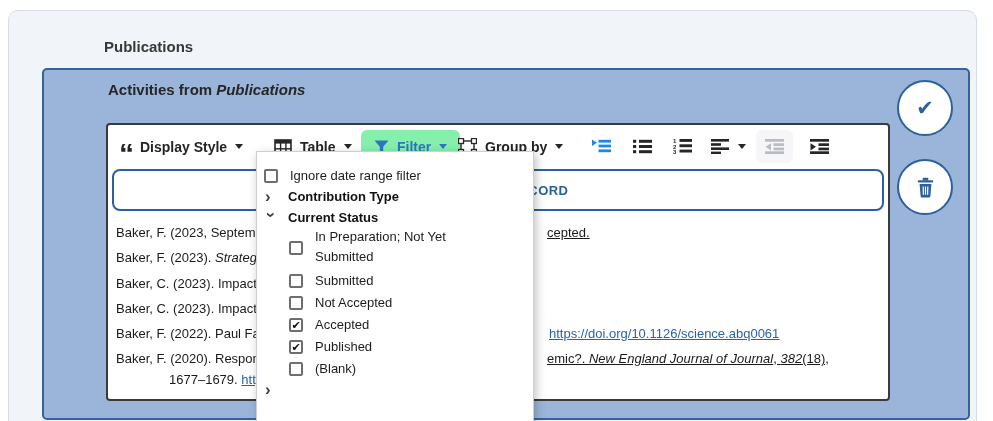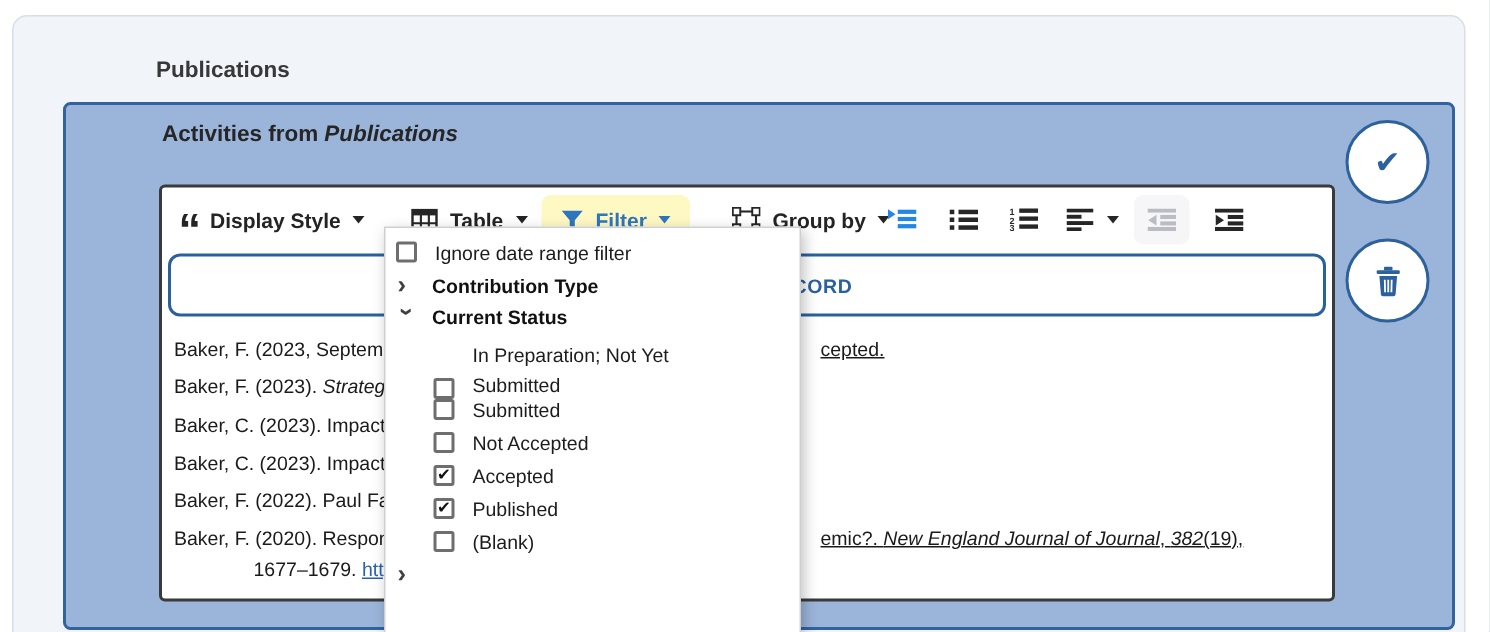--- a/index.html
+++ b/index.html
@@ -22,21 +22,21 @@
   .circle-check{left:888px;top:69px;font-size:21px;font-weight:bold;}
   .circle-trash{left:888px;top:148px;}
 
   .card{position:absolute;left:97px;top:112px;width:784px;height:278px;background:#fff;
     border:2px solid #3a3a3a;border-radius:4px;z-index:5;}
 
   
   .toolbar{position:absolute;left:0;top:0;width:100%;height:42px;}
   .tb-item{position:absolute;top:8px;height:27px;display:flex;align-items:center;gap:8px;
     font-weight:bold;font-size:14px;color:#242424;cursor:pointer;white-space:nowrap;}
-  .tb-chip{background:#fef9c3;border-radius:6px;padding:0 13px;height:33px;top:5px;color:#2e75c1;}
+  .tb-chip{background:#86efac;border-radius:6px;padding:0 13px;height:33px;top:5px;color:#2e75c1;}
   .tb-icon{position:absolute;top:10px;height:22px;display:flex;align-items:center;justify-content:center;
     color:#262626;cursor:pointer;}
   .tb-icon.disabled{background:#f6f6f8;border-radius:6px;color:#b9bcc2;padding:6px 9px;top:5px;height:33px;cursor:default;}
   .caret{width:0;height:0;border-left:4px solid transparent;border-right:4px solid transparent;
     border-top:5px solid currentColor;display:inline-block;}
   .quote-glyph{font-size:30px;font-weight:bold;line-height:10px;position:relative;top:7px;letter-spacing:-2px;}
 
   
   .add-record{position:absolute;left:4px;right:4px;top:44px;height:42px;background:#fff;
     border:2px solid #2b609f;border-radius:8px;display:flex;align-items:center;justify-content:center;
@@ -46,24 +46,24 @@
   .cites{position:absolute;left:8px;top:97px;width:772px;font-size:13px;color:#1a1a1a;}
   .crow{position:absolute;left:0;width:772px;white-space:nowrap;line-height:17px;}
   .rfrag{position:absolute;top:0;white-space:nowrap;text-decoration:underline;}
   .it{font-style:italic;}
   .lnk{color:#2a62ae;text-decoration:underline;cursor:pointer;}
   .l2{margin-left:53px;margin-top:4px;white-space:nowrap;}
 
   
   .filter-menu{position:absolute;left:256px;top:151px;width:278px;height:272px;background:#fff;
     border:1px solid #cfcfcf;box-shadow:2px 3px 9px rgba(0,0,0,.25);z-index:60;padding-top:9px;overflow:hidden;}
-  .mi{display:flex;align-items:flex-start;min-height:22px;padding-left:7px;gap:12px;font-size:13px;color:#1c1c1c;cursor:pointer;}
+  .mi{display:flex;align-items:flex-end;min-height:22px;padding-left:7px;gap:12px;font-size:13px;color:#1c1c1c;cursor:pointer;}
   .mi.section{font-weight:bold;min-height:21px;gap:11px;padding-left:8px;color:#111;}
   .mi.sub{padding-left:32px;}
-  .mi.twoline{align-items:flex-end;min-height:40px;padding-top:2px;}
+  .mi.twoline{align-items:center;min-height:40px;padding-top:2px;}
   .mi.twoline .cb{margin-top:2px;}
   .cb{width:14px;height:14px;border:2px solid #6e6e6e;border-radius:2px;background:#fff;flex:none;
     display:flex;align-items:center;justify-content:center;font-size:11px;color:#111;line-height:1;}
   .chev{display:inline-block;width:12px;font-size:17px;font-weight:bold;color:#3f3f3f;line-height:14px;flex:none;}
   .chev.down{transform:rotate(90deg);}
   .wrap-label{width:160px;line-height:1.5;white-space:normal;}
 
   svg{display:block;}
 </style>
 </head>
@@ -121,21 +121,21 @@
       <div class="tb-item tb-chip" style="left:253px">
         <span>
           <svg width="15" height="14" viewBox="0 0 15 14">
             <path d="M0.5 0.5h14L9.2 6.8v6.4L5.8 10.6V6.8L0.5 0.5z" fill="#2e75c1"></path>
           </svg>
         </span>
         <span>Filter</span>
         <span class="caret"></span>
       </div>
 
-      <div class="tb-item" style="left:380px">
+      <div class="tb-item" style="left:350px">
         <span>
           <svg width="19" height="17" viewBox="0 0 19 17">
             <rect x="3" y="3" width="13" height="11" fill="none" stroke="#262626" stroke-width="1.4"></rect>
             <rect x="0.5" y="0.5" width="5" height="5" fill="#fff" stroke="#262626" stroke-width="1.3"></rect>
             <rect x="13.5" y="0.5" width="5" height="5" fill="#fff" stroke="#262626" stroke-width="1.3"></rect>
             <rect x="0.5" y="11.5" width="5" height="5" fill="#fff" stroke="#262626" stroke-width="1.3"></rect>
             <rect x="13.5" y="11.5" width="5" height="5" fill="#fff" stroke="#262626" stroke-width="1.3"></rect>
           </svg>
         </span>
         <span>Group by</span>
@@ -234,25 +234,26 @@
       <div class="crow" style="top:53px">
         <span>Baker, C. (2023). Impact</span>
       </div>
 
       <div class="crow" style="top:78px">
         <span>Baker, C. (2023). Impact</span>
       </div>
 
       <div class="crow" style="top:103px">
         <span>Baker, F. (2022). Paul Fa</span>
+        <span class="rfrag" style="left:433px"><a class="lnk">https://doi.org/10.1126/science.abq0061</a></span>
       </div>
 
       <div class="crow" style="top:128px">
         <span>Baker, F. (2020). Respon</span>
-        <span class="rfrag" style="left:431px"><span>emic?. </span><span class="it">New England Journal of Journal</span><span>, </span><span class="it">382</span><span>(19),</span></span>
+        <span class="rfrag" style="left:431px"><span>emic?. </span><span class="it">New England Journal of Journal</span><span>, </span><span class="it">382</span><span>(18),</span></span>
         <div class="l2"><span>1677–1679. </span><a class="lnk">https</a></div>
       </div>
 
     </div>
   </div>
 </div>
 
 <div class="filter-menu">
 
   <div class="mi">

